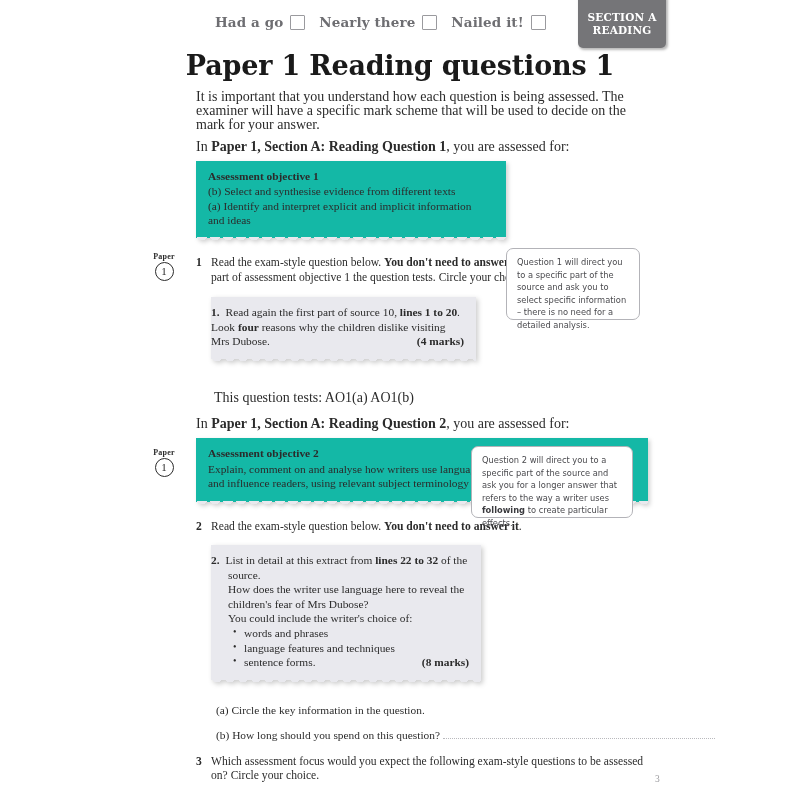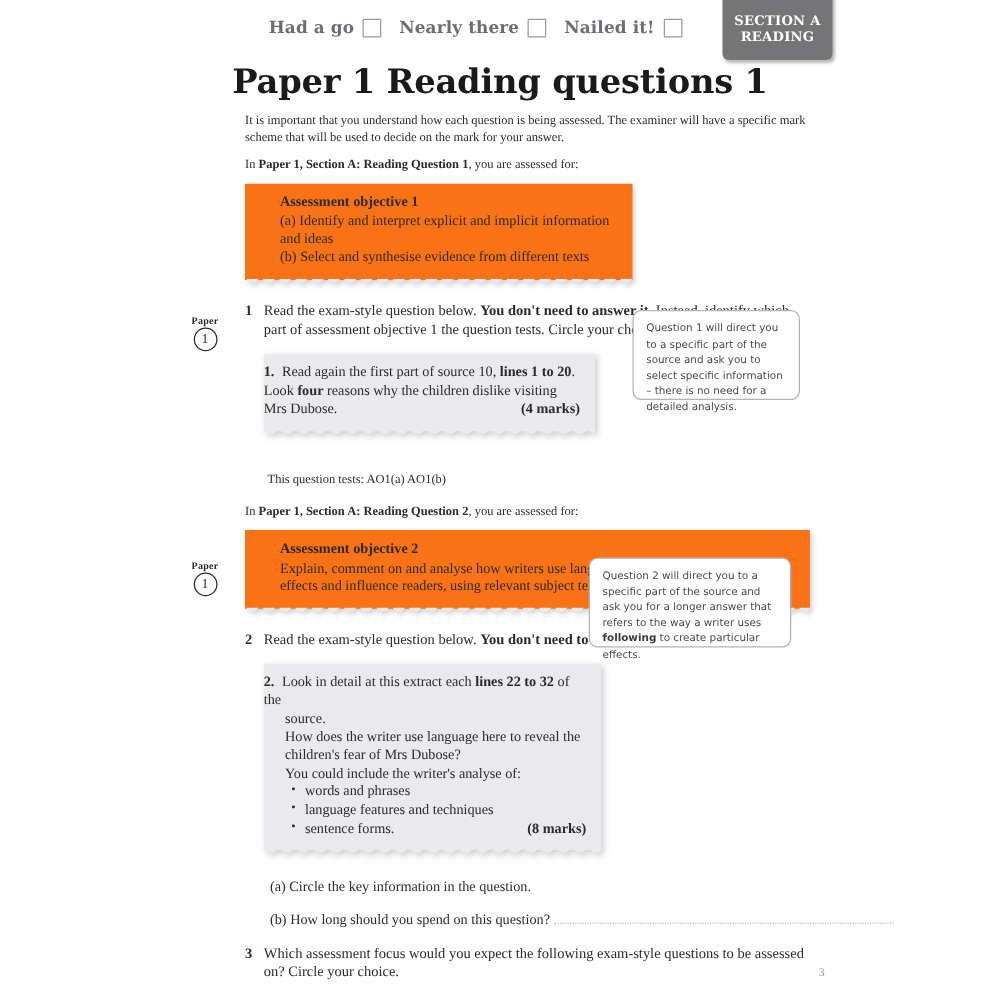--- a/index.html
+++ b/index.html
@@ -98,21 +98,21 @@
   
   .body-col {
     position: absolute;
     top: 90px;
     left: 196px;
     width: 452px;
   }
 
   p.para {
     margin: 0 0 7px 0;
-    font-size: 10px;
+    font-size: 14px;
     line-height: 14.2px;
     color: #2b2b2b;
     text-align: left;
   }
   p.para b { font-weight: bold; }
 
   .numbered {
     position: relative;
     padding-left: 15px;
     margin: 0 0 6px 0;
@@ -123,25 +123,25 @@
   .numbered .num {
     position: absolute;
     left: 0;
     top: 0;
     font-weight: bold;
   }
 
   
   .torn-box {
     position: relative;
-    background: #f97316;
+    background: #14b8a6;
     color: #2b2b2b;
     font-size: 11.4px;
     line-height: 14.4px;
-    padding: 8px 16px 11px 28px;
+    padding: 8px 16px 11px 12px;
     box-sizing: border-box;
     filter: drop-shadow(2px 2px 2px rgba(0,0,0,.18));
     margin-bottom: 2px;
   }
   .torn-box::after {
     
     content: "";
     position: absolute;
     left: 0; right: 0; bottom: -6px;
     height: 7px;
@@ -288,22 +288,22 @@
   <div class="body-col">
 
     <p class="para">It is important that you understand how each question is being assessed. The examiner will have a specific mark scheme that will be used to decide on the mark for your answer.</p>
 
     <p class="para">
       <span>In </span><b>Paper 1, Section A: Reading Question 1</b><span>, you are assessed for:</span>
     </p>
 
     <div class="torn-box" style="margin-top:7px; width:310px;">
       <span class="bx-title">Assessment objective 1</span>
+      <div>(b) Select and synthesise evidence from different texts</div>
       <div>(a) Identify and interpret explicit and implicit information and ideas</div>
-      <div>(b) Select and synthesise evidence from different texts</div>
     </div>
 
     <div class="numbered" style="margin-top:18px;">
       <span class="num">1</span>
       <span>Read the exam-style question below. </span><b>You don't need to answer it</b><span>. Instead, identify which part of assessment objective 1 the question tests. Circle your choice.</span>
     </div>
 
     <div class="exam-box" style="margin-top:12px; width:265px; margin-left:15px;">
       <div class="exam-line">
         <span class="qnum">1.</span><span>Read again the first part of source 10, </span><b>lines 1 to 20</b><span>.</span>
@@ -328,26 +328,26 @@
       <div>Explain, comment on and analyse how writers use language and structure to achieve effects and influence readers, using relevant subject terminology to support their views</div>
     </div>
 
     <div class="numbered" style="margin-top:18px;">
       <span class="num">2</span>
       <span>Read the exam-style question below. </span><b>You don't need to answer it</b><span>.</span>
     </div>
 
     <div class="exam-box" style="margin-top:11px; width:270px; margin-left:15px;">
       <div>
-        <span class="qnum">2.</span><span>Look in detail at this extract each </span><b>lines 22 to 32</b><span> of the</span>
+        <span class="qnum">2.</span><span>List in detail at this extract from </span><b>lines 22 to 32</b><span> of the</span>
       </div>
       <div style="padding-left:17px;">source.</div>
       <div style="padding-left:17px;">How does the writer use language here to reveal the</div>
       <div style="padding-left:17px;">children's fear of Mrs Dubose?</div>
-      <div style="padding-left:17px;">You could include the writer's analyse of:</div>
+      <div style="padding-left:17px;">You could include the writer's choice of:</div>
       <ul style="padding-left:33px;">
         <li>words and phrases</li>
         <li>language features and techniques</li>
         <li>
           <span class="marks">(8 marks)</span>
           <span>sentence forms.</span>
         </li>
       </ul>
     </div>
 

